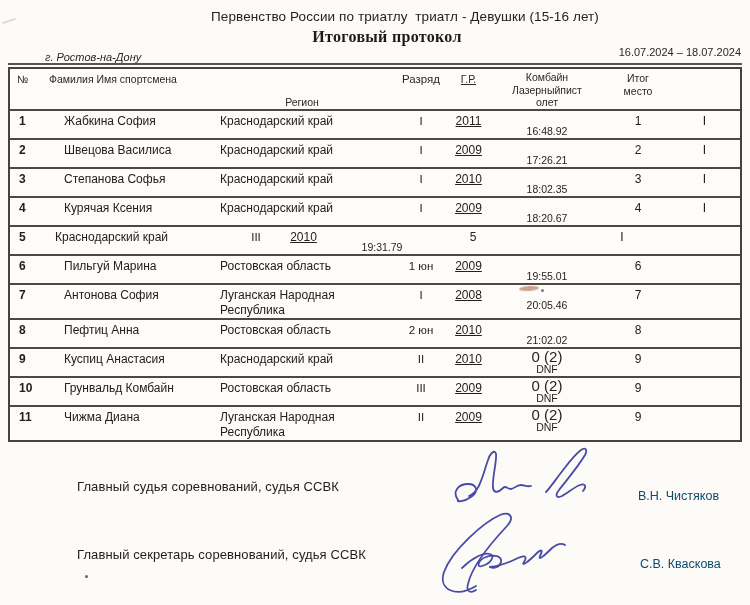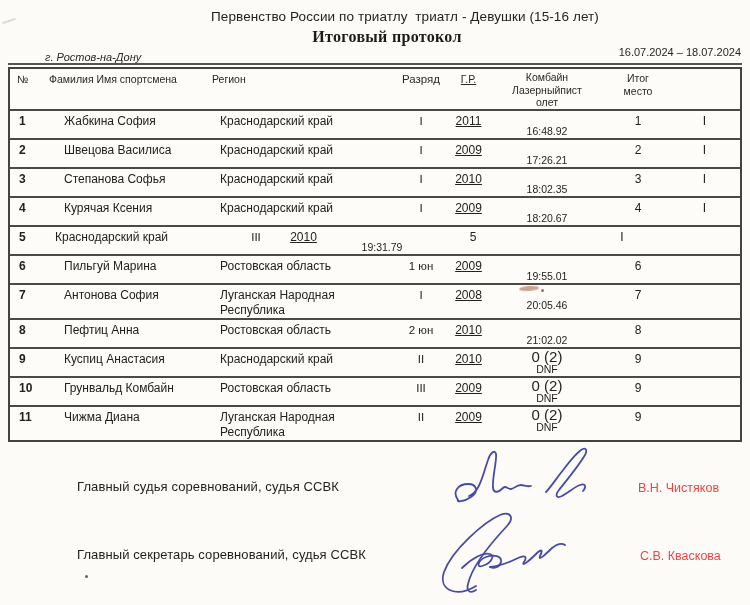--- a/index.html
+++ b/index.html
@@ -33,32 +33,32 @@
   }
   .t-head{display:flex;height:40px;font-size:10.5px;color:#2b2823;}
   .t-head .hl{line-height:12.5px;}
   .t-row{display:flex;border-top:2px solid #4c4843;min-height:27px;font-size:12px;}
   .cell{box-sizing:border-box;padding-top:3px;line-height:14px;}
   .c-num{width:37px;padding-left:9px;font-weight:bold;}
   .t-head .c-num{font-weight:normal;padding-left:7px;}
   .c-name{width:165px;padding-left:17px;}
   .t-head .c-name{padding-left:2px;}
   .c-region{width:180px;padding-left:8px;line-height:15px;}
-  .t-head .c-region{padding-left:0;}
+  .t-head .c-region{text-align:center;padding-left:0;margin-top:23px;}
   .c-rank{width:58px;text-align:center;font-size:11.5px;}
   .c-birth{width:37px;text-align:center;text-decoration:underline;}
   .c-combine{width:120px;text-align:center;display:flex;flex-direction:column;padding-top:2px;position:relative;}
   .combine-top{min-height:12px;font-size:15px;line-height:12px;color:#26231f;}
   .combine-bottom{font-size:10.5px;line-height:13px;color:#211e1a;}
   .c-place{width:62px;text-align:center;}
   .c-fulfilled{flex:1;text-align:center;}
 
   
   .sig-role{position:absolute;font-size:13px;color:#211e19;letter-spacing:.1px;}
-  .sig-name{position:absolute;font-size:12.5px;color:#ef4444;}
+  .sig-name{position:absolute;font-size:12.5px;color:#0c4a6e;margin-top:8px;}
   .role-1{top:479px;left:77px;}
   .name-1{top:481px;left:638px;}
   .role-2{top:547px;left:77px;}
   .name-2{top:549px;left:640px;}
   .sig-svg{position:absolute;}
   .sig-1{left:450px;top:444px;}
   .sig-2{left:432px;top:506px;}
 
   
   .smudge{

